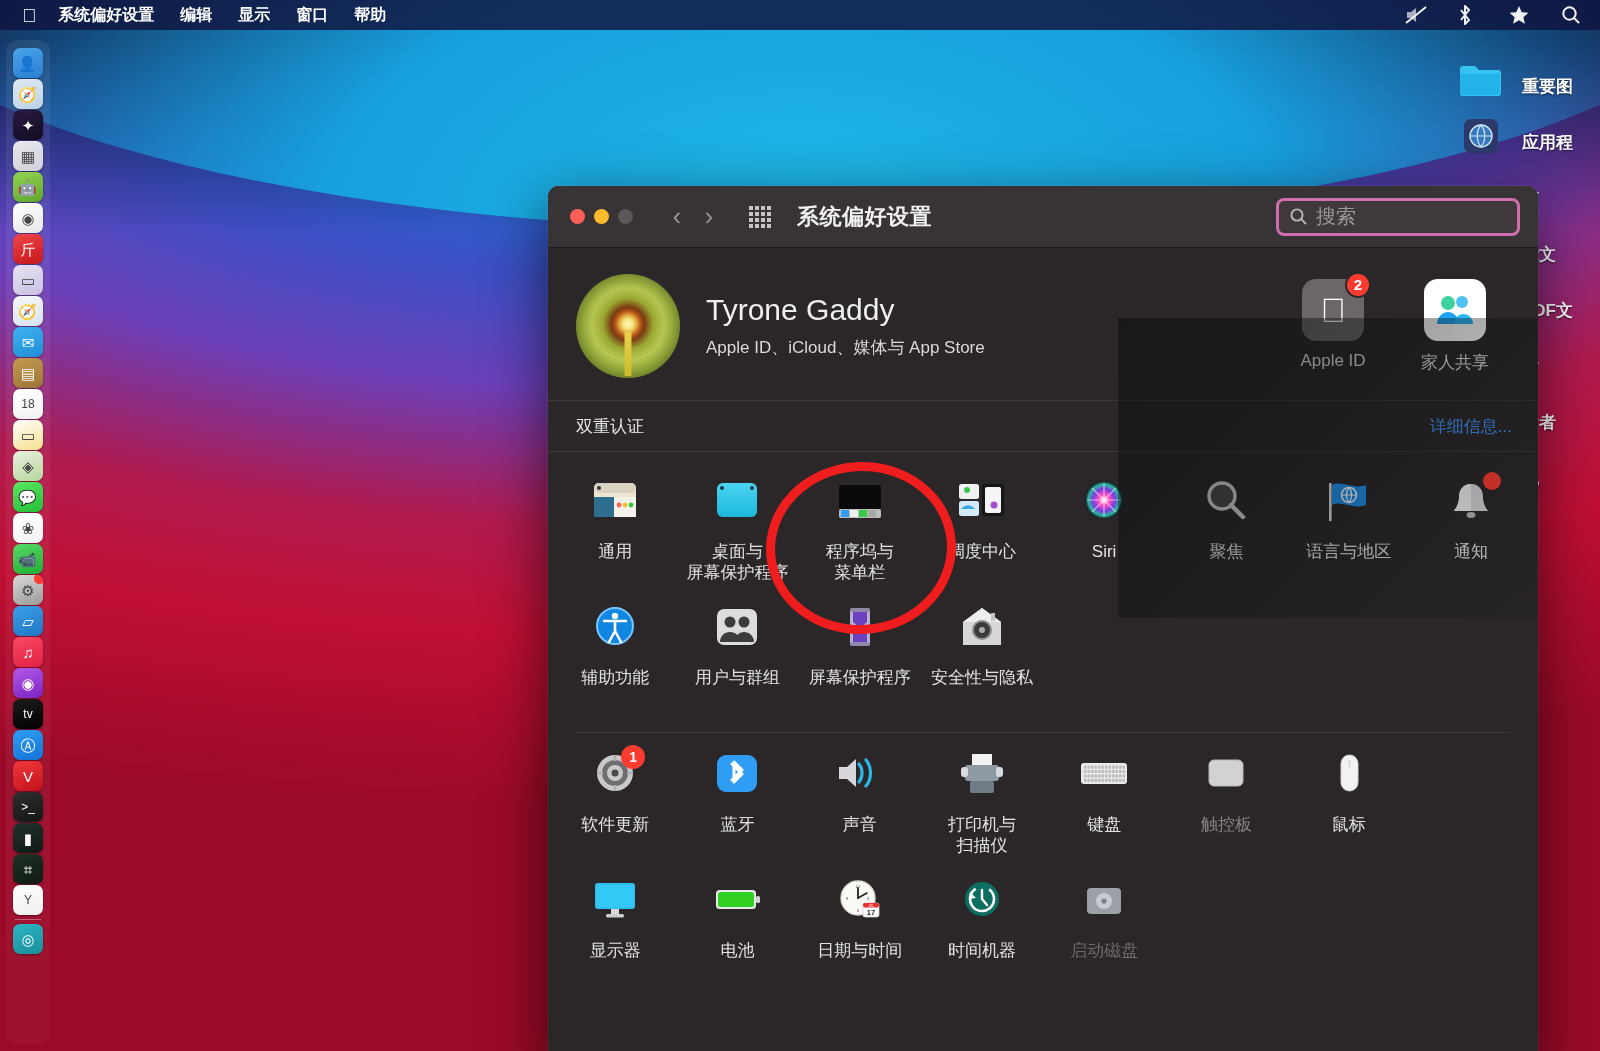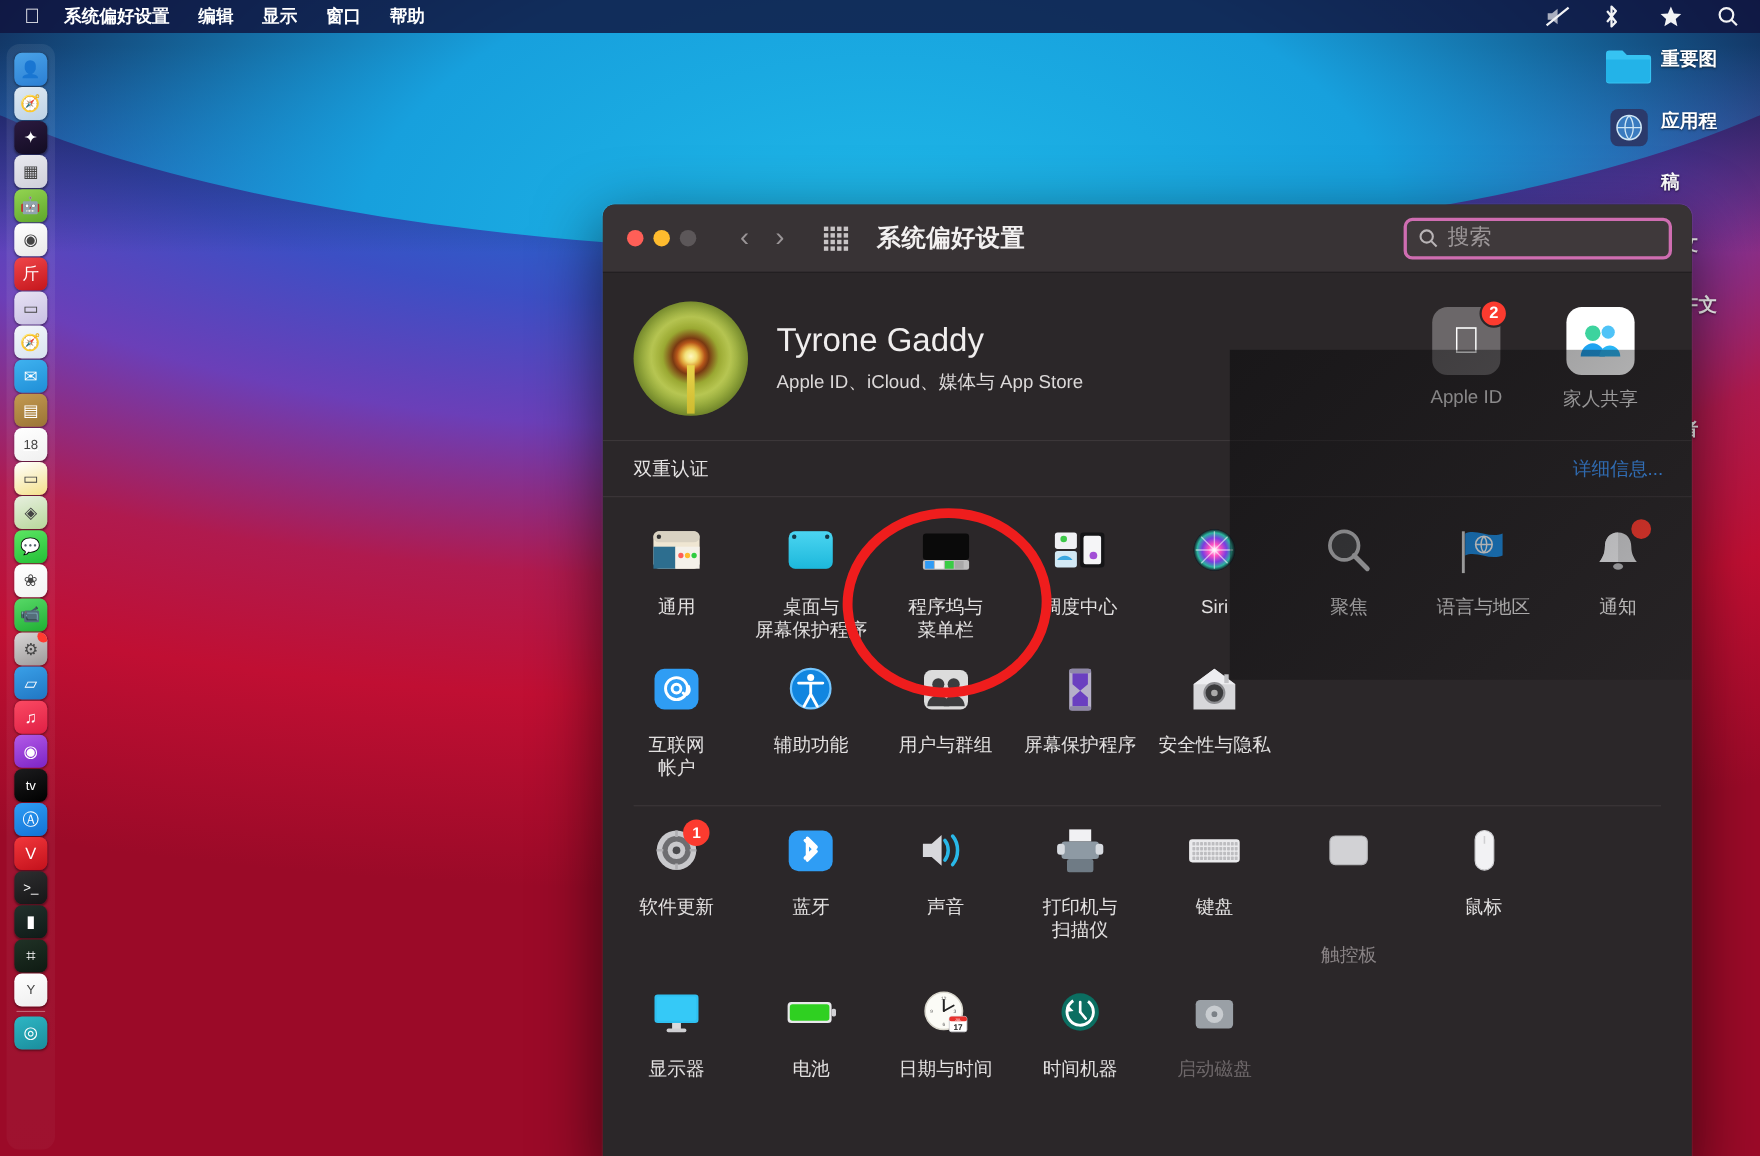--- a/index.html
+++ b/index.html
@@ -62,21 +62,21 @@
     position:absolute; top:-2px; right:-2px; width:11px; height:11px;
     background:#ff3b30; border-radius:50%;
   }
   .dock-sep{ width:26px; height:1px; background:rgba(255,255,255,.35); margin:3px 0; }
 
   
   #desktop-icons{
     position:absolute; right:0px; top:42px; width:150px; z-index:30;
   }
   .desk-item{
-    display:flex; align-items:flex-start; gap:8px; height:56px;
+    display:flex; align-items:flex-end; gap:20px; height:56px;
     padding-left:8px; color:#fff; font-size:17px; font-weight:bold;
     white-space:nowrap; text-shadow:0 1px 2px rgba(0,0,0,.6);
   }
   .desk-ico{ width:44px; height:36px; flex:0 0 auto; position:relative; }
 
   
   #sp-window{
     position:absolute; left:548px; top:186px; width:990px; height:880px;
     background:#2b2729;
     border-radius:11px 11px 0 0;
@@ -191,21 +191,21 @@
   }
   .pane-badge{
     position:absolute; top:-4px; right:-2px; min-width:24px; height:24px;
     background:#fc3b2f; border-radius:12px; color:#fff; font-size:14px;
     font-weight:bold; display:flex; align-items:center; justify-content:center;
   }
   .pane-badge.dot{ min-width:18px; height:18px; border-radius:9px; }
 
   
   .pane.dim .pane-label{ color:#6d6769; }
-  .pane.dim2 .pane-label{ color:#8a8486;margin-top:44px; }
+  .pane.dim2 .pane-label{ color:#8a8486; }
 
   
   #dark-overlay{
     position:absolute; left:570px; top:132px; width:420px; height:300px;
     background:linear-gradient(135deg, rgba(10,10,12,.55), rgba(10,10,12,.30) 60%, rgba(10,10,12,.12));
     pointer-events:none;
   }
 
   
   #red-circle{
@@ -568,31 +568,20 @@
               <path d="M27 5c-8 0-12 6-12 13 0 7-3 11-5 14h34c-2-3-5-7-5-14 0-7-4-13-12-13z" fill="#d8d8da"></path>
               <path d="M27 5c-8 0-12 6-12 13 0 7-3 11-5 14h17z" fill="#f1f1f3"></path>
               <ellipse cx="27" cy="36" rx="4.5" ry="3" fill="#b9b9bc"></ellipse>
             </svg>
             <div class="pane-badge dot"></div>
           </div>
           <div class="pane-label">通知</div>
         </div>
       </div>
       <div class="pane-row">
-        <div class="pane">
-          <div class="pane-icon">
-            <svg width="54" height="50" viewBox="0 0 54 50">
-              <rect x="7" y="3" width="40" height="37" rx="9" fill="#2f9df4"></rect>
-              <circle cx="27" cy="21" r="10" fill="none" stroke="#ffffff" stroke-width="2.6"></circle>
-              <circle cx="27" cy="21" r="4" fill="none" stroke="#ffffff" stroke-width="2.6"></circle>
-              <path d="M33 25c3 3 7 0 5-6" fill="none" stroke="#ffffff" stroke-width="2.6" stroke-linecap="round"></path>
-            </svg>
-          </div>
-          <div class="pane-label">互联网<br>帐户</div>
-        </div>
         <div class="pane">
           <div class="pane-icon">
             <svg width="54" height="50" viewBox="0 0 54 50">
               <circle cx="27" cy="21" r="18" fill="#1186e0"></circle>
               <circle cx="27" cy="21" r="18" fill="none" stroke="#74c6ff" stroke-width="2"></circle>
               <circle cx="27" cy="11" r="3.2" fill="#fff"></circle>
               <path d="M16 16h22M27 16v10M27 26l-6 11M27 26l6 11" stroke="#fff" stroke-width="2.6" stroke-linecap="round" fill="none"></path>
             </svg>
           </div>
           <div class="pane-label">辅助功能</div>

